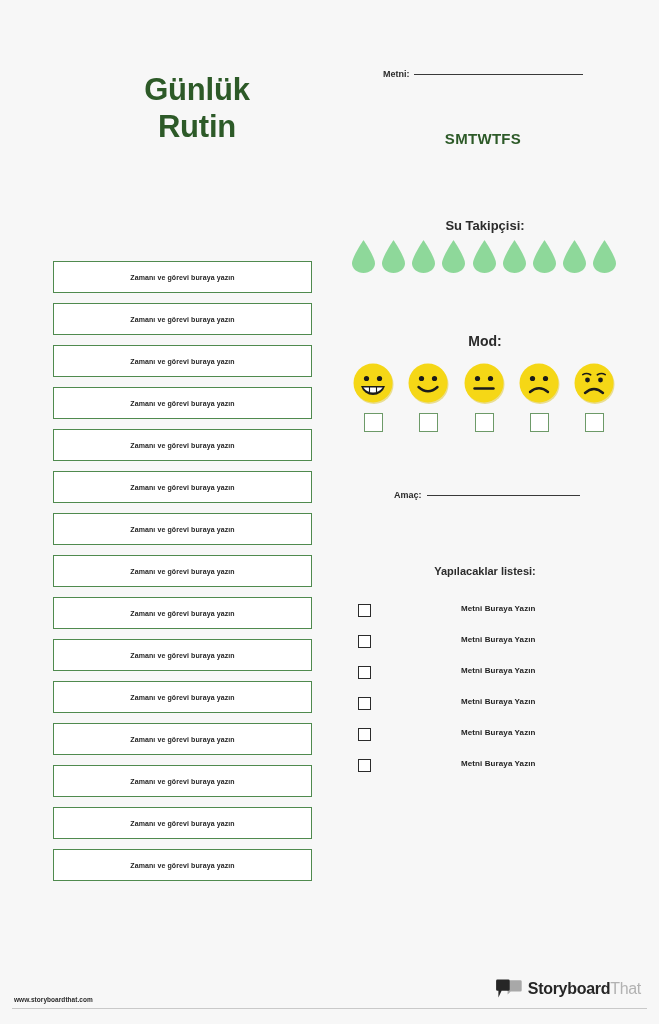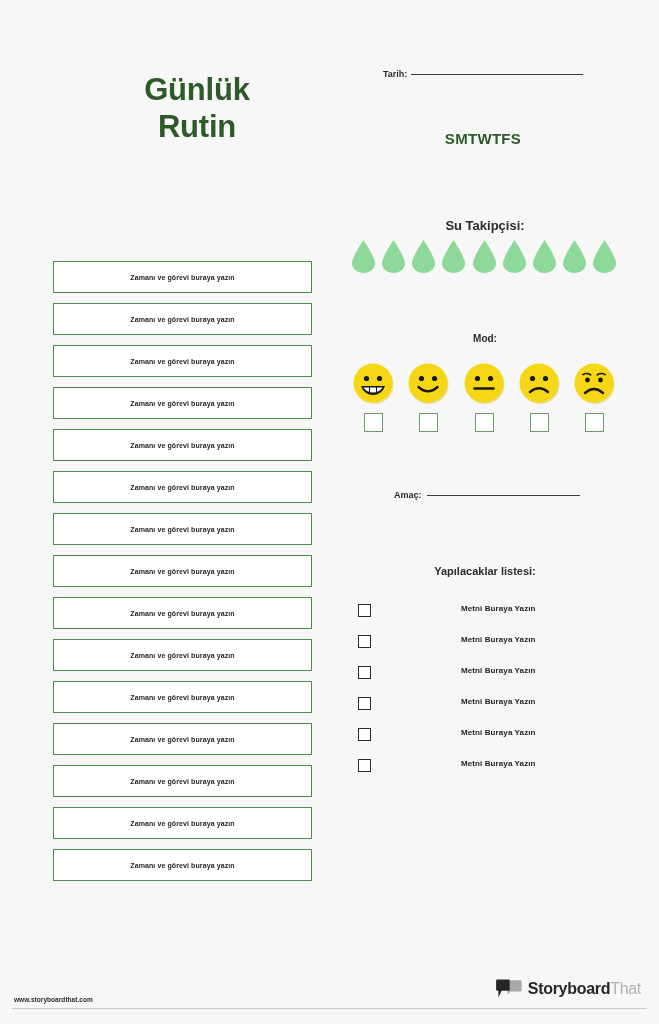--- a/index.html
+++ b/index.html
@@ -93,21 +93,21 @@
     left: 355px;
     top: 218px;
     width: 260px;
     font-size: 13px;
   }
   .mood-heading {
     position: absolute;
     left: 355px;
     top: 333px;
     width: 260px;
-    font-size: 10px;
+    font-size: 14px;
   }
   .todo-heading {
     position: absolute;
     left: 355px;
     top: 565px;
     width: 260px;
     font-size: 11px;
   }
 
   
@@ -267,21 +267,21 @@
 <body>
 
 <div class="page">
 
   <div class="title-block">
     <div class="title-line">Günlük</div>
     <div class="title-line">Rutin</div>
   </div>
 
   <div class="date-row">
-    <span class="date-label">Tarih:</span>
+    <span class="date-label">Metni:</span>
     <span class="date-rule"></span>
   </div>
 
   <div class="weekdays">SMTWTFS</div>
 
 
   <div class="calendar-list">
     <div class="cal-box">
         <span class="cal-box-text">Zamanı ve görevi buraya yazın</span>
       </div>

